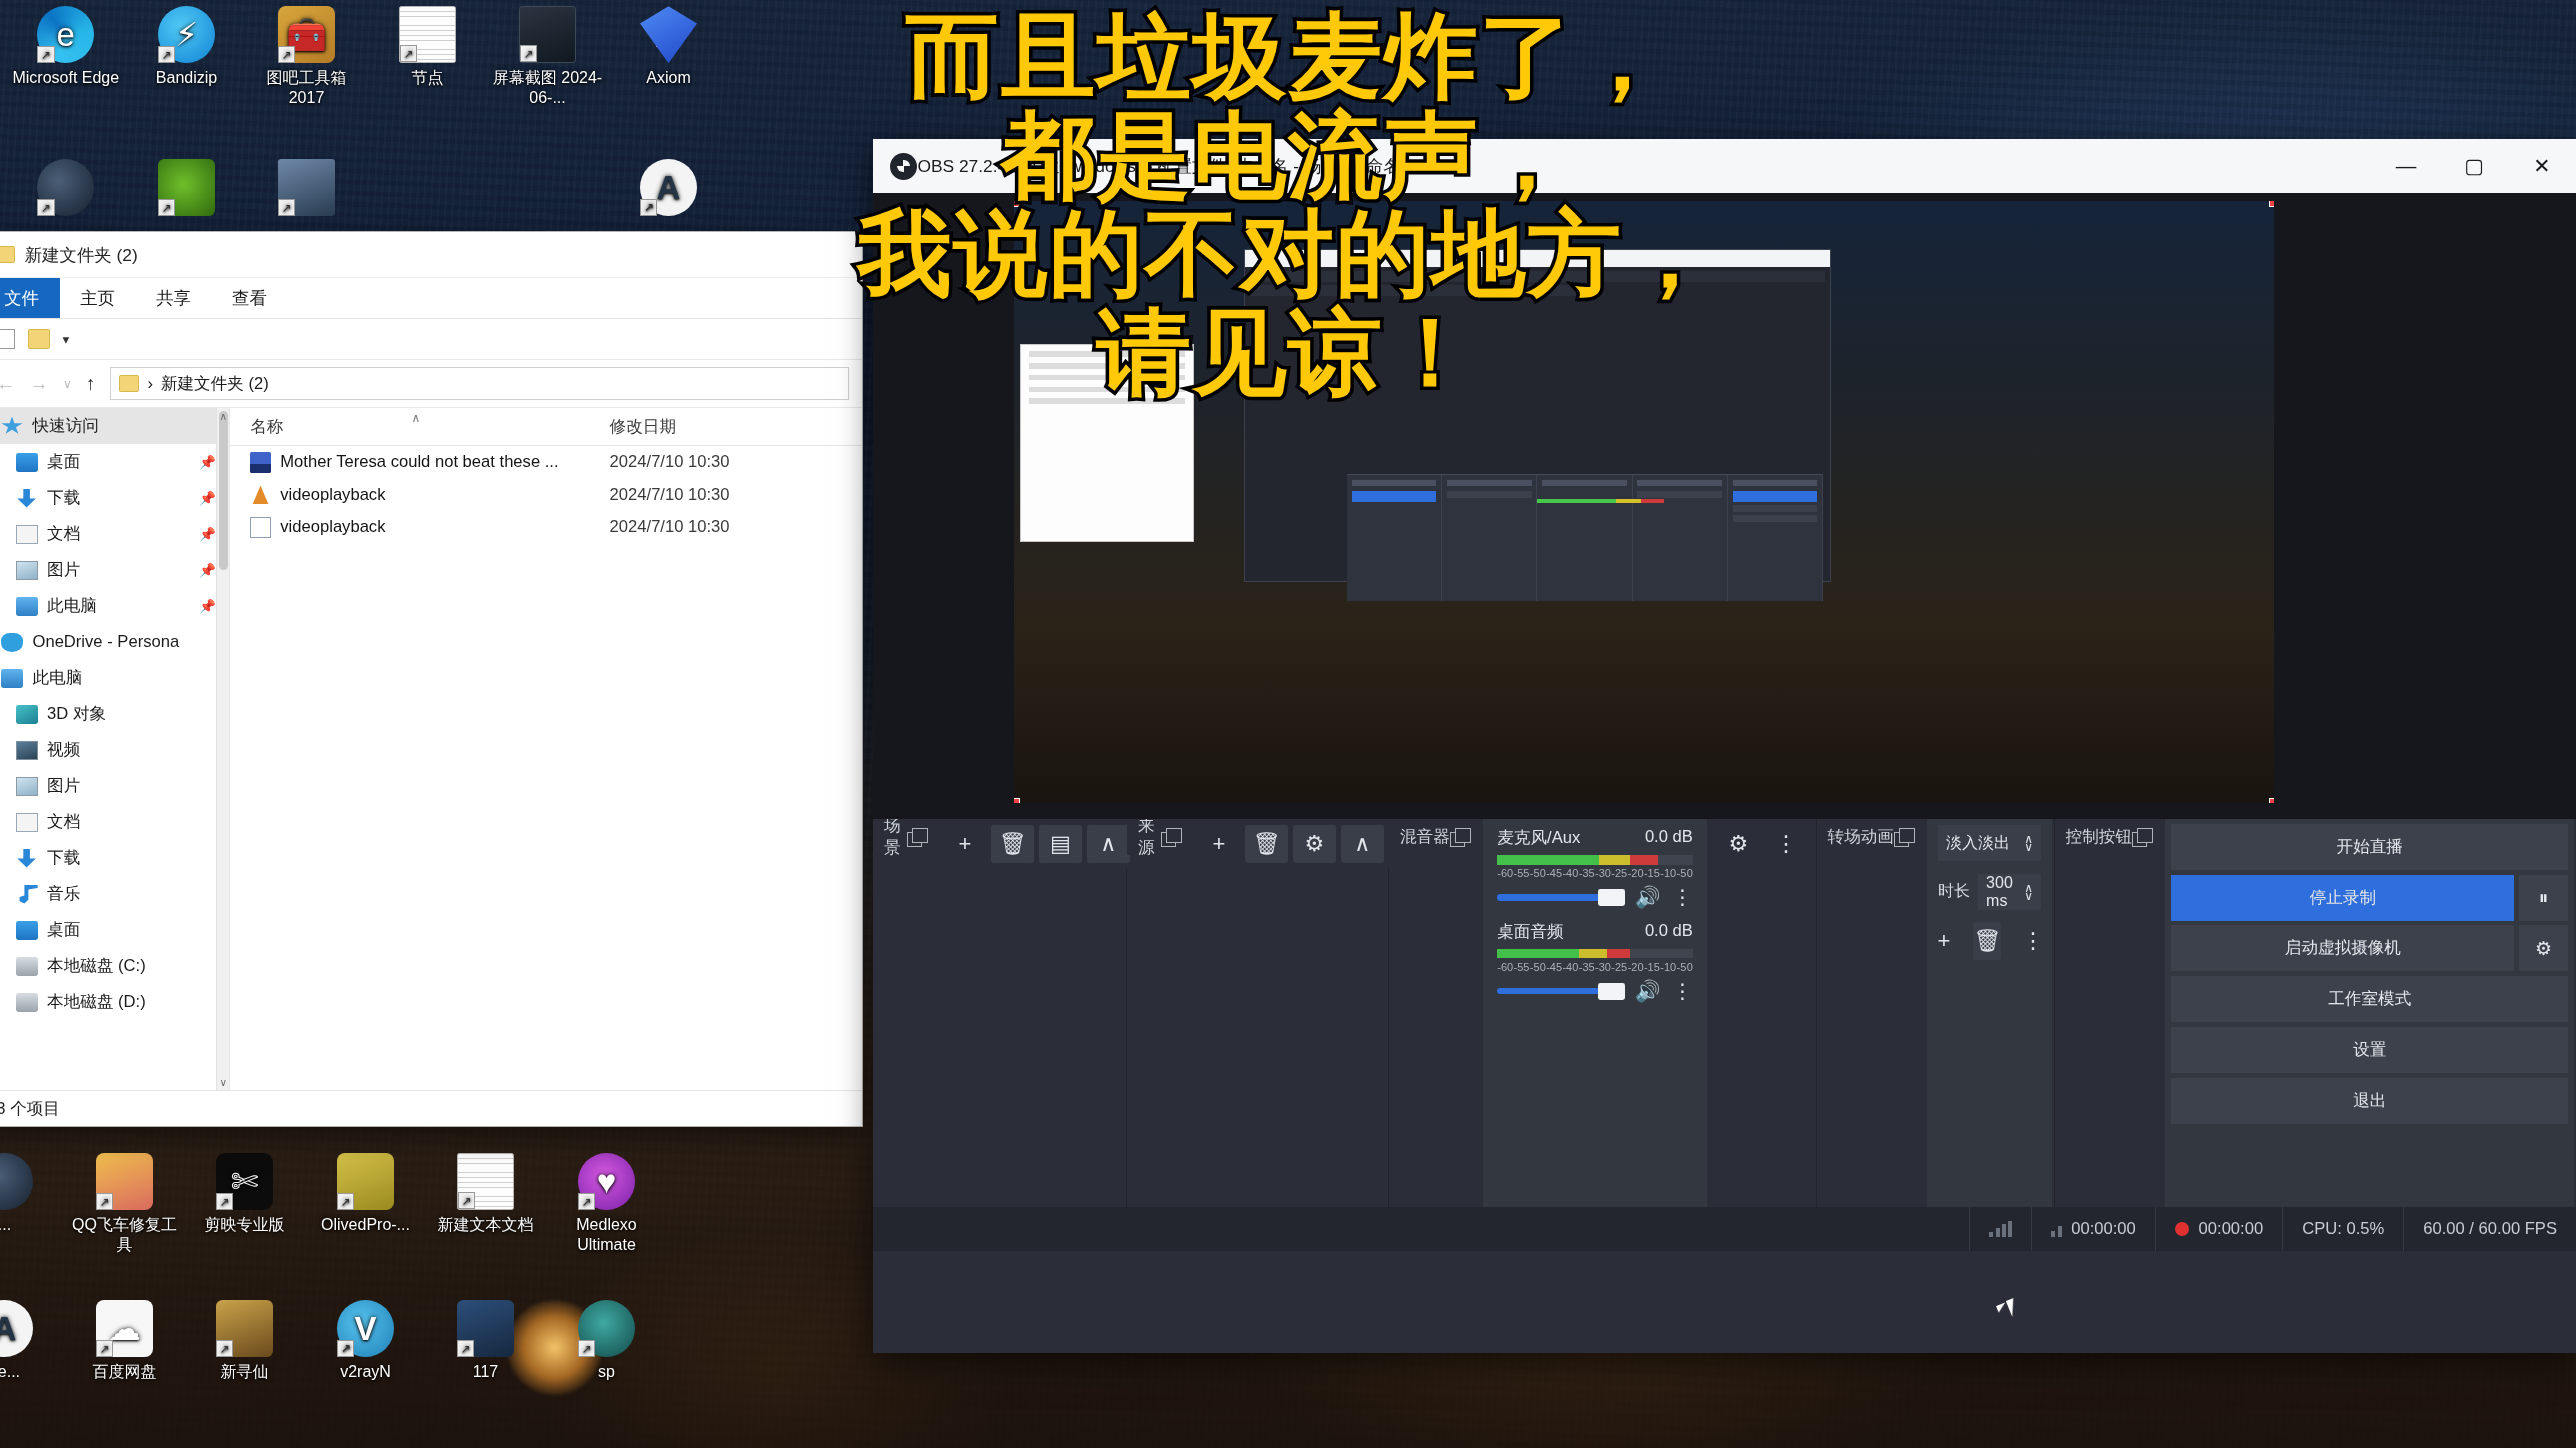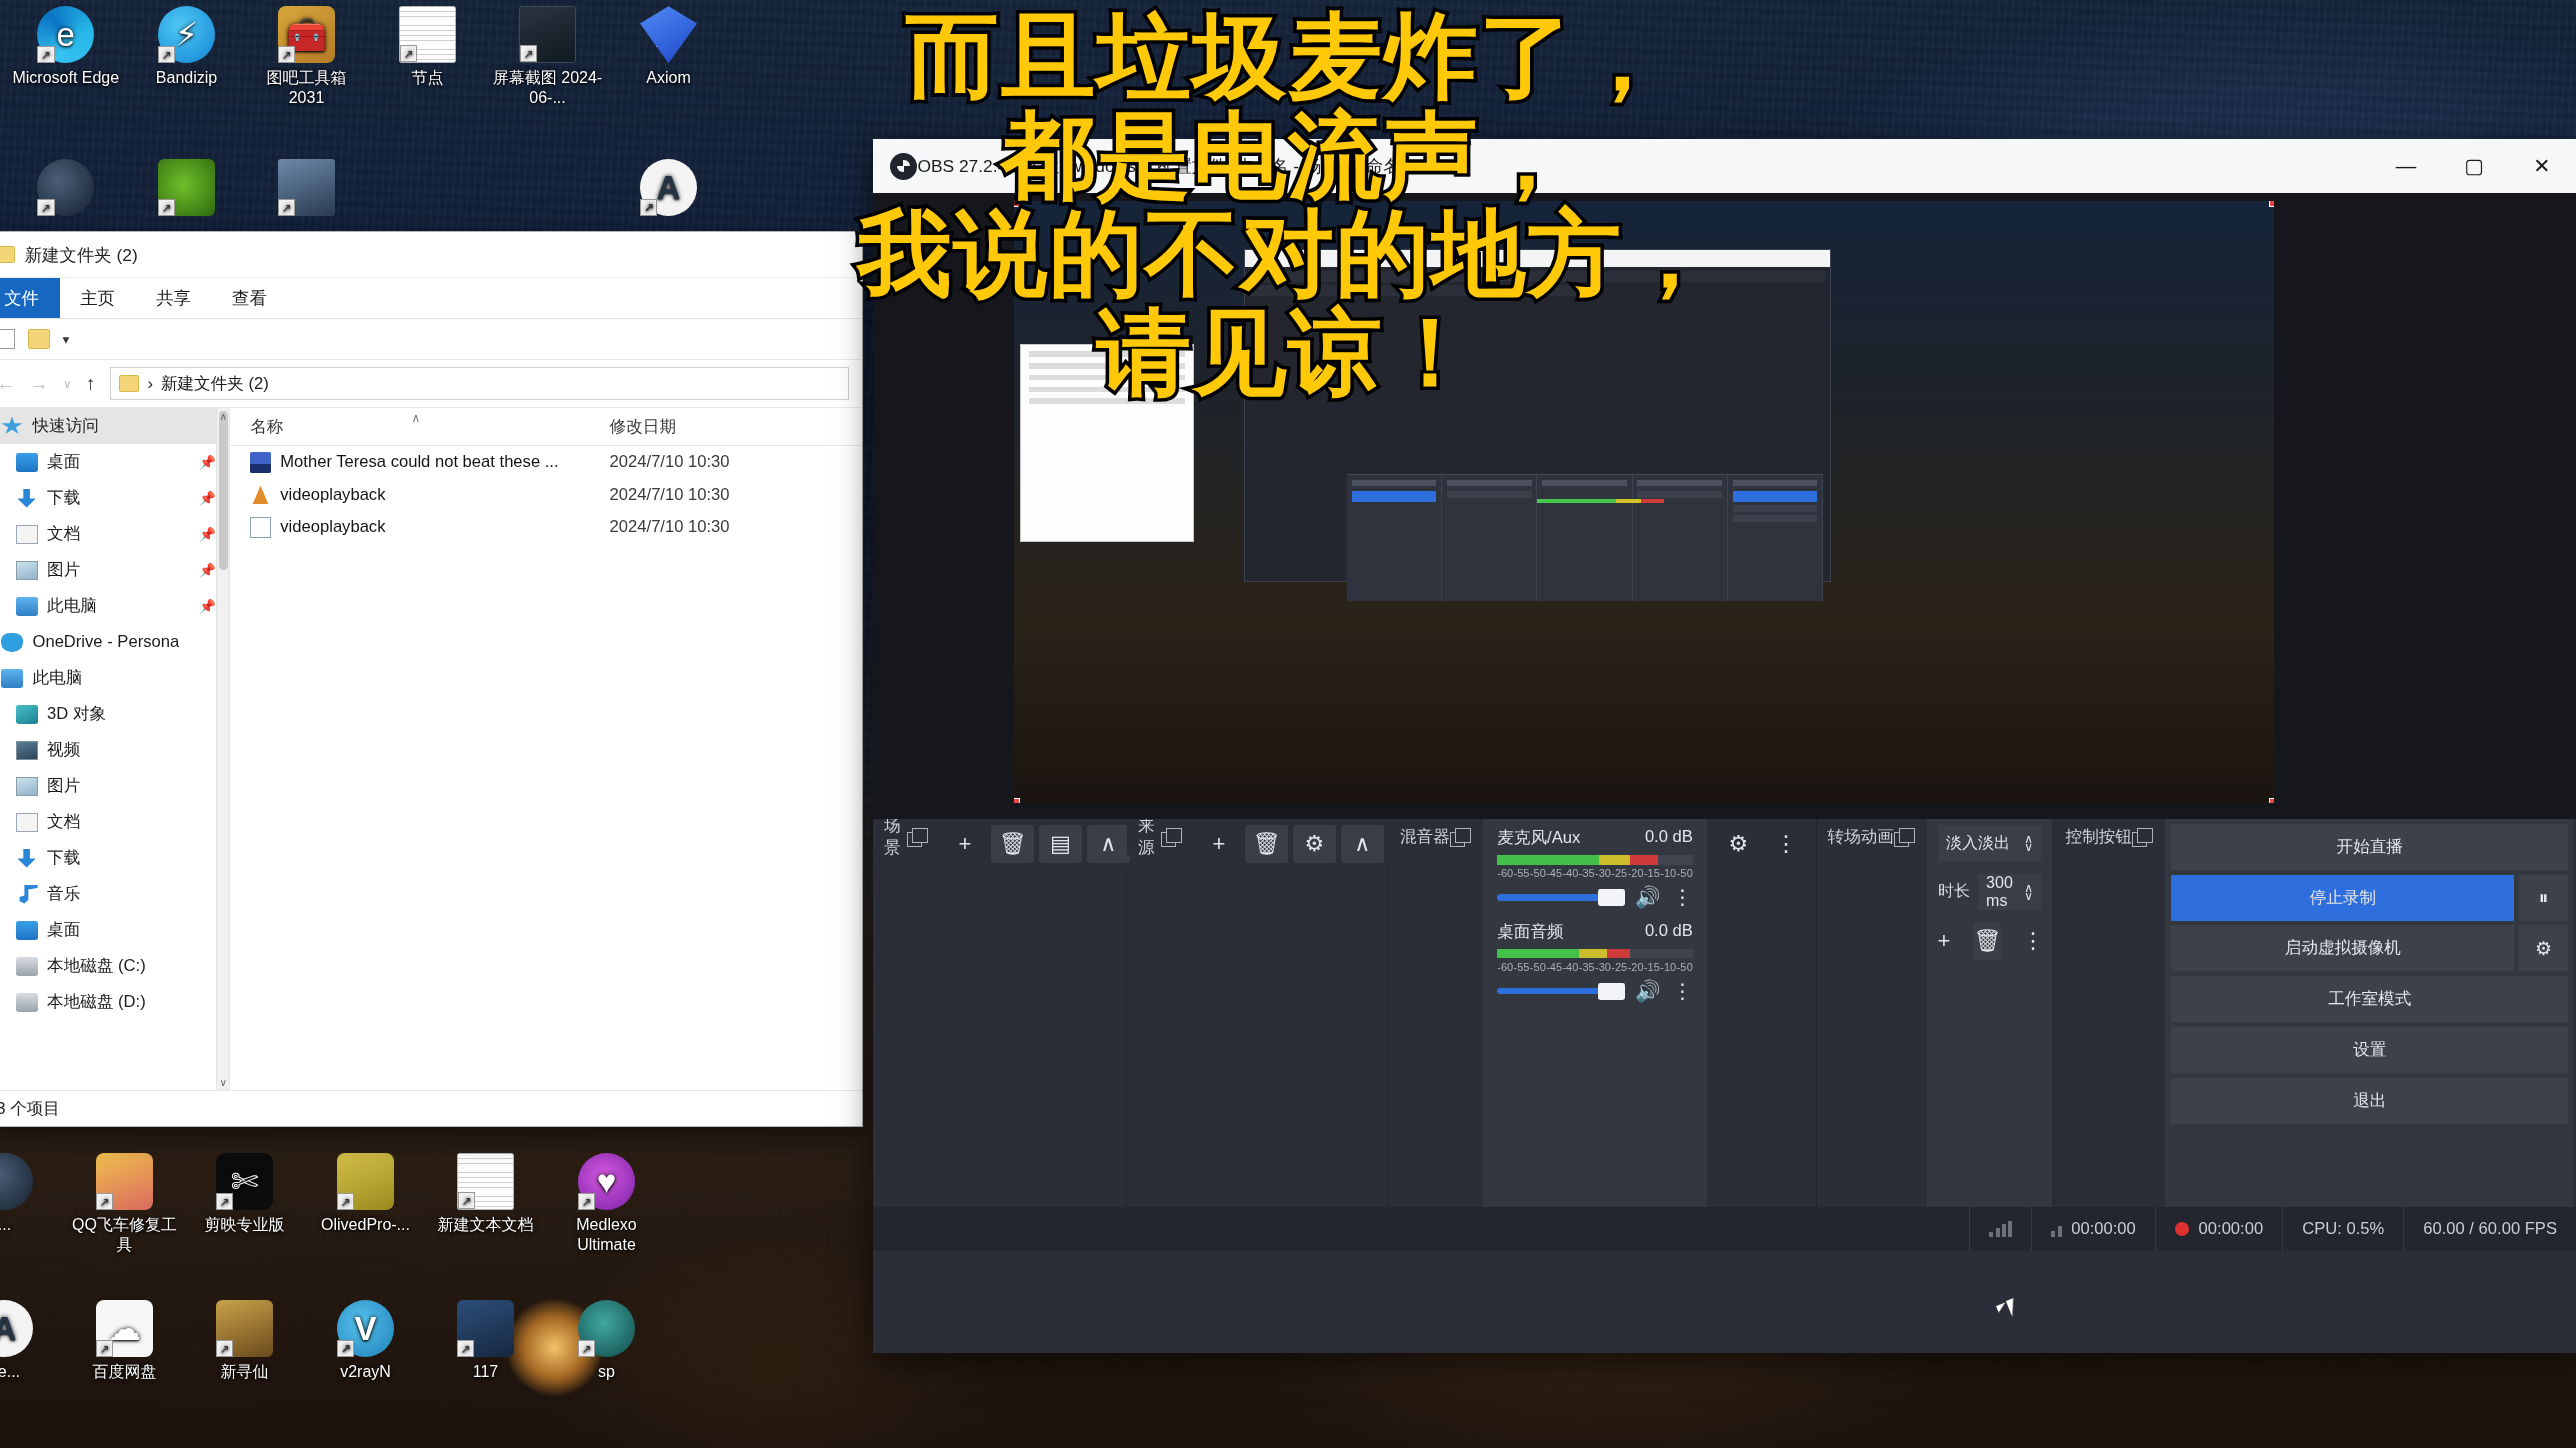--- a/index.html
+++ b/index.html
@@ -357,21 +357,21 @@
       <div class="dicon" style="left: 6.3px; top: 6.3px;">
         <div class="glyph g-edge">e<span class="shortcut">↗</span></div>
         <div>Microsoft Edge</div>
       </div>
       <div class="dicon" style="left: 127px; top: 6.3px;">
         <div class="glyph g-bandi">⚡<span class="shortcut">↗</span></div>
         <div>Bandizip</div>
       </div>
       <div class="dicon" style="left: 247px; top: 6.3px;">
         <div class="glyph g-tool">🧰<span class="shortcut">↗</span></div>
-        <div>图吧工具箱 2031</div>
+        <div>图吧工具箱 2017</div>
       </div>
       <div class="dicon" style="left: 368px; top: 6.3px;">
         <div class="glyph g-doc">
           <span class="shortcut">↗</span>
         </div>
         <div>节点</div>
       </div>
       <div class="dicon" style="left: 488px; top: 6.3px;">
         <div class="glyph g-shot">
           <span class="shortcut">↗</span>

